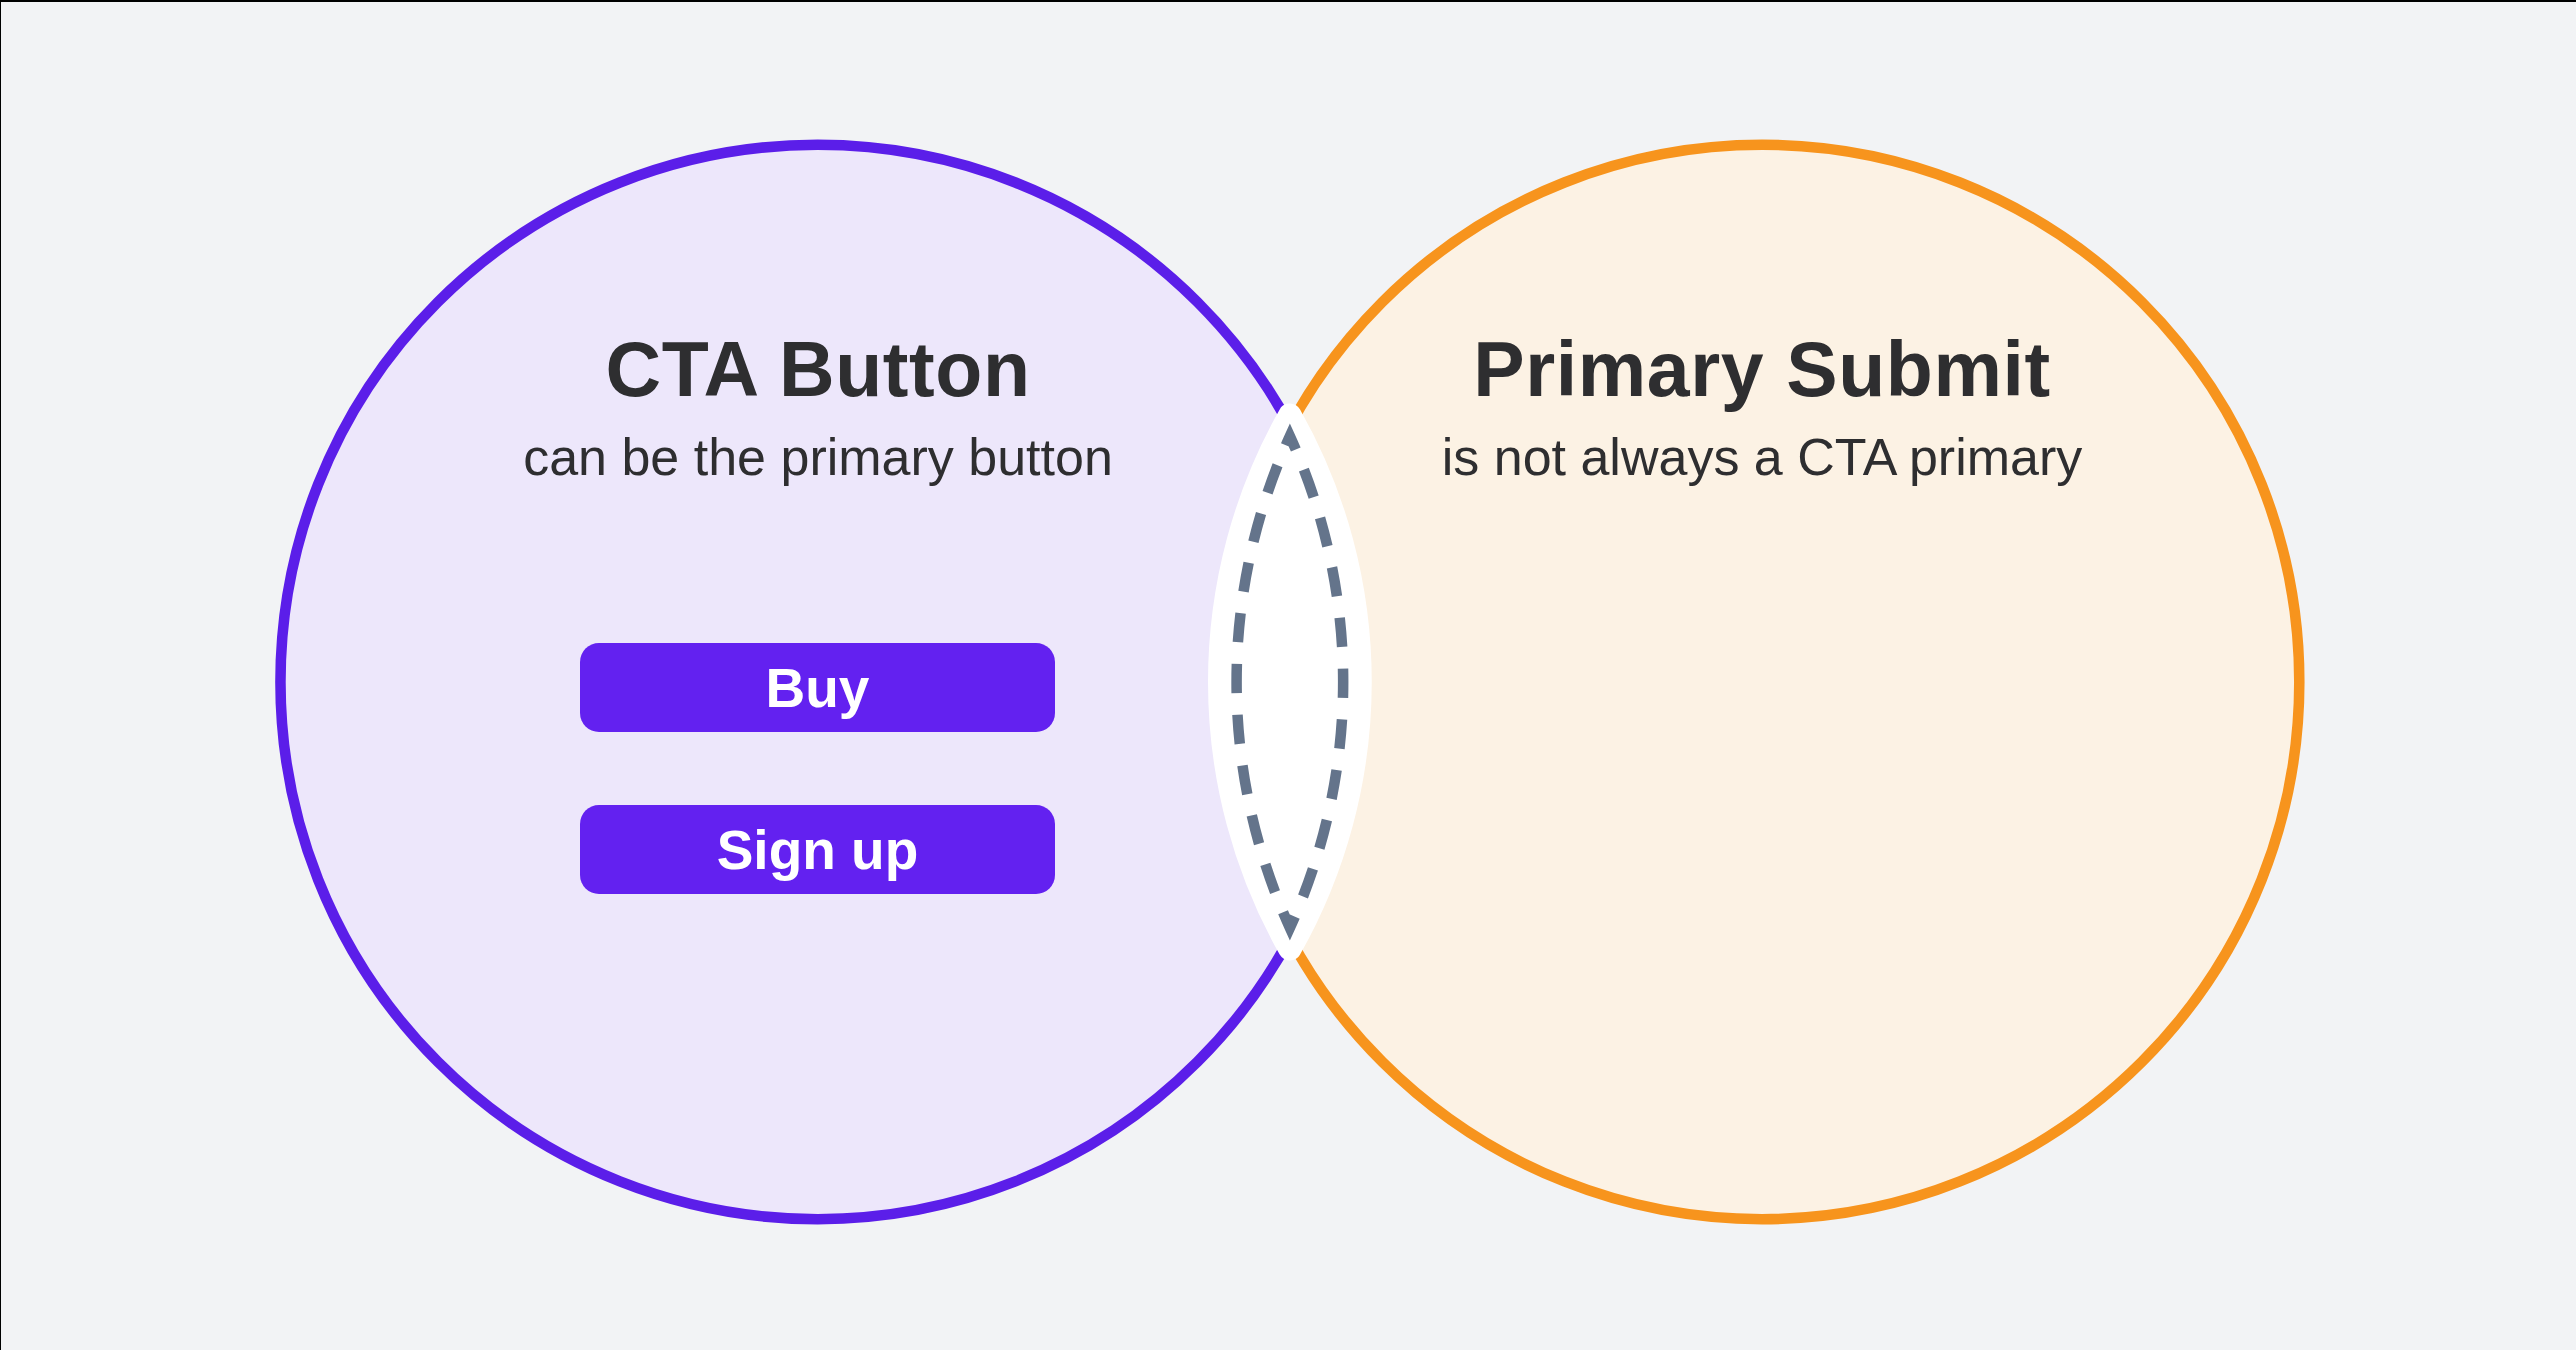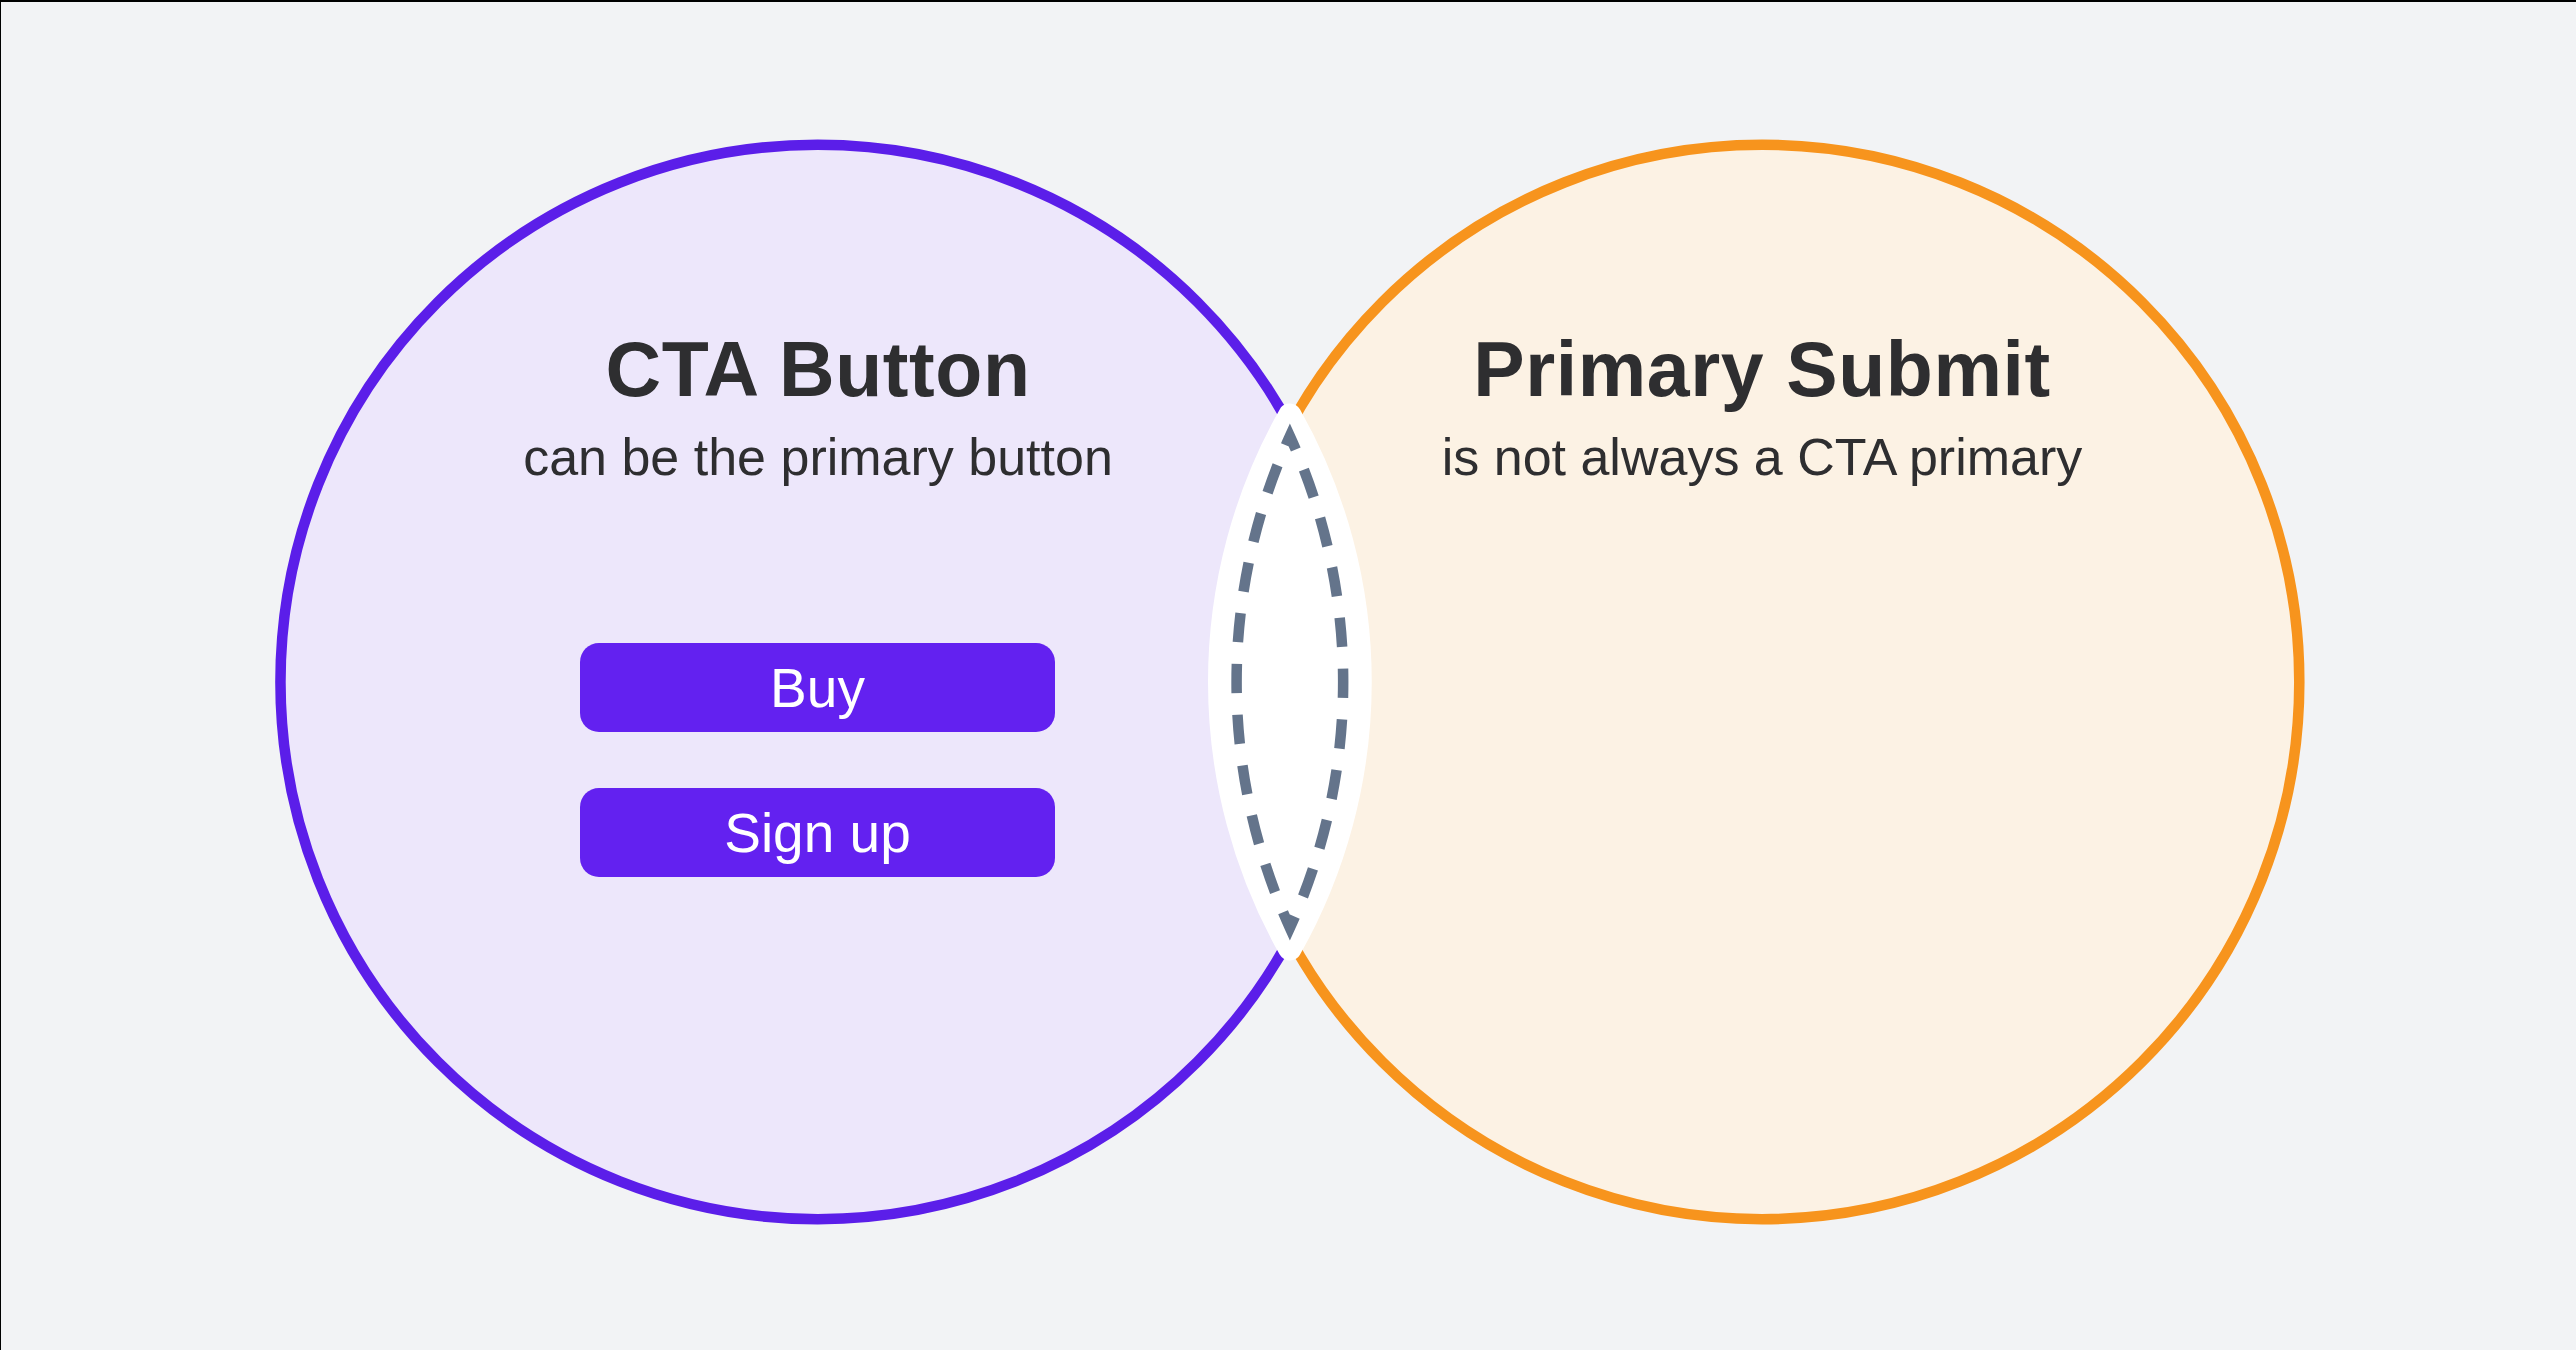--- a/index.html
+++ b/index.html
@@ -65,29 +65,29 @@
     position: absolute;
     width: 475px;
     height: 89px;
     border: none;
     border-radius: 19px;
     display: flex;
     align-items: center;
     justify-content: center;
     font-family: "Liberation Sans", sans-serif;
     font-size: 55px;
-    font-weight: 400;
+    font-weight: 700;
     color: var(--button_text, #FFFFFF);
     cursor: pointer;
     padding: 4px;
   }
   .btn.purple { background: var(--cta_purple, #6321F0); left: 579px; }
   .btn.orange { background: var(--primary_orange, #F8941D); left: 1524px; }
   .btn.row1 { top: 641px; }
-  .btn.row2 { top: 786px; }
+  .btn.row2 { top: 803px; }
 </style>
 </head>
 <body>
 
 <div class="stage">
 
   <svg class="venn" viewBox="0 0 4401 2307" aria-hidden="true">
 
     <circle class="circle-a-shape" cx="1395" cy="1162" r="918"></circle>
 

